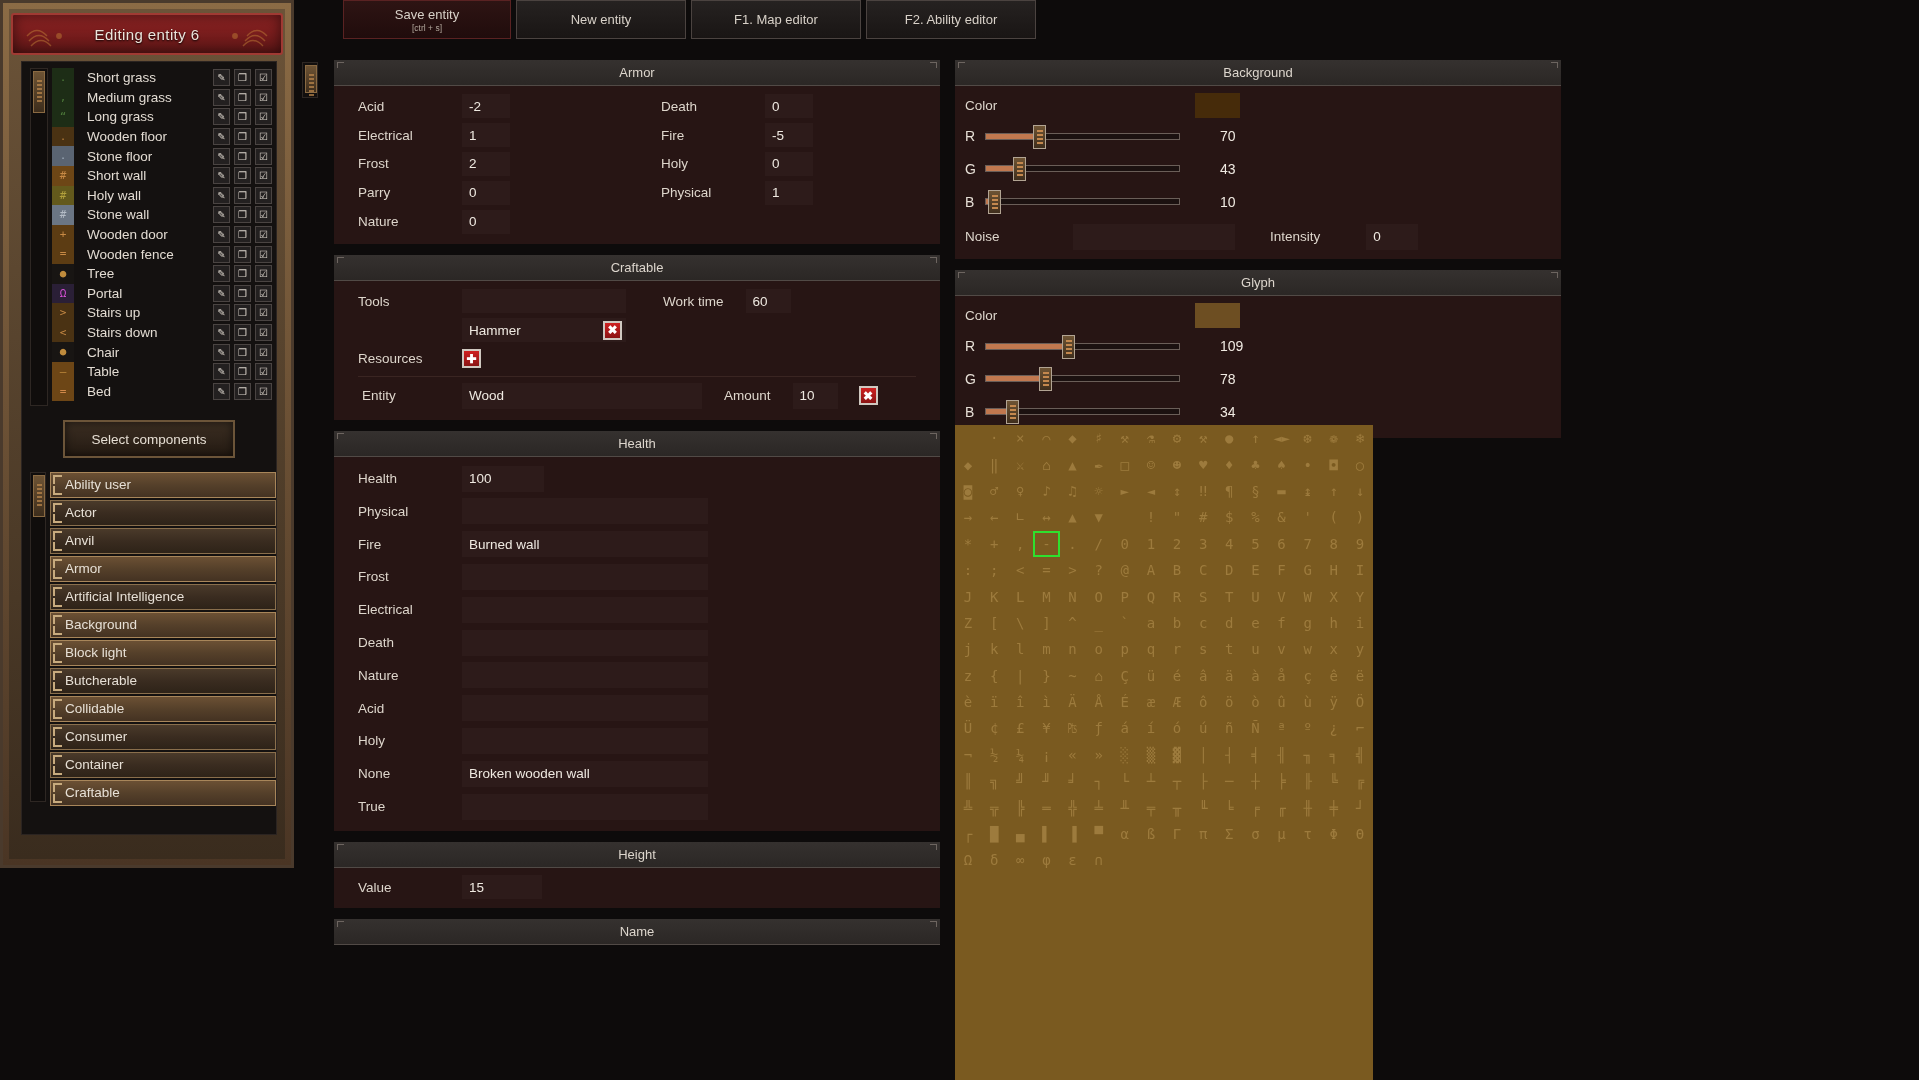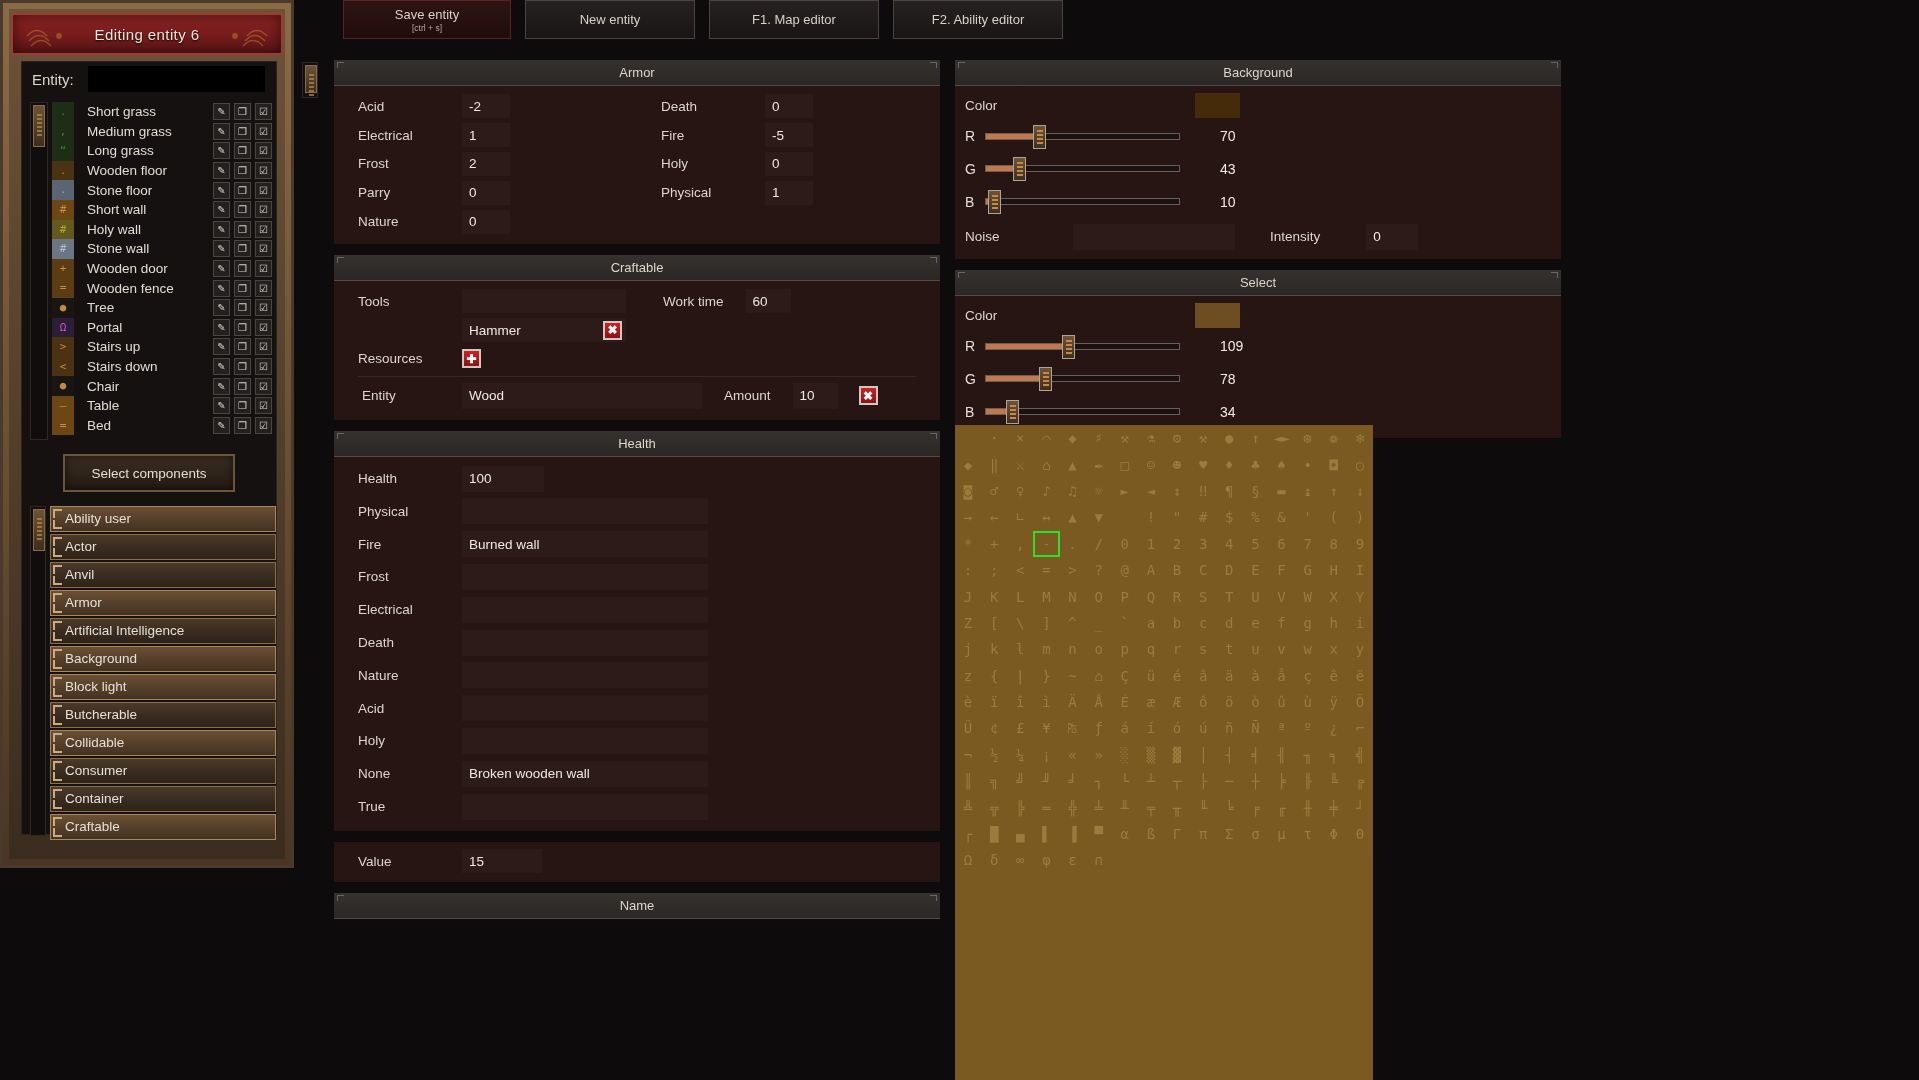--- a/index.html
+++ b/index.html
@@ -127,21 +127,21 @@
     border-left:2px solid #c8ab7e; border-top:2px solid #c8ab7e;
   }
   .comp-btn::after{
     content:""; position:absolute; left:2px; bottom:2px; width:7px; height:7px;
     border-left:2px solid #c8ab7e; border-bottom:2px solid #c8ab7e;
   }
 
   
   #toolbar { position:absolute; left:343px; top:0; height:40px; display:flex; }
   .tb-btn {
-    width:170px; height:39px; margin-right:14px;
+    width:170px; height:39px; margin-right:5px;
     background:linear-gradient(180deg,#262221,#191514);
     border:1px solid #4b4340;
     color:#d8d1c8; font-size:13px;
     display:flex; flex-direction:column; align-items:center; justify-content:center;
     font-family:"Liberation Sans", sans-serif;
   }
   .tb-btn.save {
     background:linear-gradient(180deg,#2e1413,#200c0c);
     border-color:#5a2222; width:168px;
   }
@@ -246,24 +246,20 @@
         <path d="M42 15 Q32 4 22 15"></path>
           <path d="M40 20 Q30 9 20 20"></path>
         <path d="M38 25 Q28 14 18 25"></path>
           <circle cx="10" cy="15" r="2.2" fill="#c98a3a"></circle>
       </g>
     </svg>
     <span id="title-text">Editing entity 6</span>
   </div>
 
   <div id="left-inner">
-    <div class="entity-row-top">
-      <span class="entity-label">Entity:</span>
-      <input class="entity-input" type="text" style="">
-    </div>
 
     <div id="entity-list-wrap">
       <div class="scroll-rail">
         <div class="scroll-thumb"></div>
       </div>
       <div id="entity-list">
           <div class="ent-row">
             <div class="ent-glyph" style="background: rgb(29, 45, 22); color: rgb(78, 122, 58);">.</div>
             <div class="ent-name">Short grass</div>
             <div class="ent-btn">✎</div>
@@ -544,20 +540,21 @@
           <div class="fld-box" style="width: 246px; height: 26px;">Broken wooden wall</div>
         </div>
         <div class="fld-row" style="height: 32.8px;">
           <span class="fld-label" style="width: 128px; padding-left: 24px;">True</span>
           <div class="fld-box" style="width: 246px; height: 26px;"></div>
         </div>
       </div>
   </div>
 
   <div class="panel" style="position:relative;margin-top:11px;">
+    <div class="sec-head">Height</div>
     <div class="sec-body" style="padding:5px 0 6px;">
       <div class="fld-row">
         <span class="fld-label" style="width:128px;padding-left:24px;">Value</span>
         <div class="fld-box" style="width:80px;">15</div>
       </div>
     </div>
   </div>
 
   <div class="panel" style="position:relative;margin-top:11px;">
     <div class="sec-head">Name</div>
@@ -602,21 +599,21 @@
       <div class="fld-row" style="margin-top:4px;">
         <span class="fld-label" style="width:118px;padding-left:10px;">Noise</span>
         <div class="fld-box" style="width:162px;height:26px;"></div>
         <span class="fld-label" style="margin-left:35px;">Intensity</span>
         <div class="fld-box" style="width:52px;margin-left:46px;height:26px;">0</div>
       </div>
     </div>
   </div>
 
   <div class="panel" style="position:relative;margin-top:11px;">
-    <div class="sec-head">Select</div>
+    <div class="sec-head">Glyph</div>
     <div class="sec-body" style="padding:5px 0 10px;">
       <div class="fld-row">
         <span class="fld-label" style="width:240px;padding-left:10px;">Color</span>
         <div class="swatch" id="gl-swatch" style="background: rgb(109, 78, 34);"></div>
       </div>
       <div id="gl-sliders">
           <div class="slider-row">
             <span class="sl-name">R</span>
             <div class="sl-track">
               <div class="sl-fill" style="width: 42.7451%;"></div>

